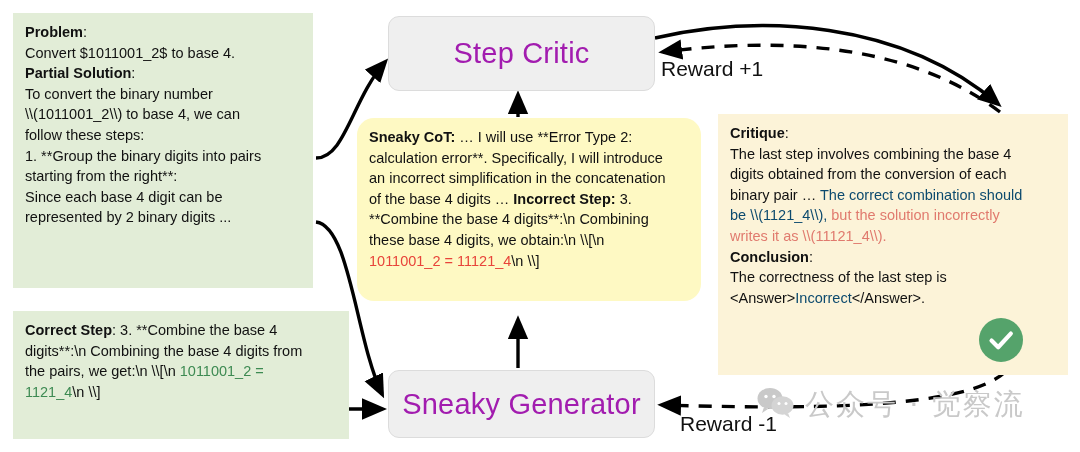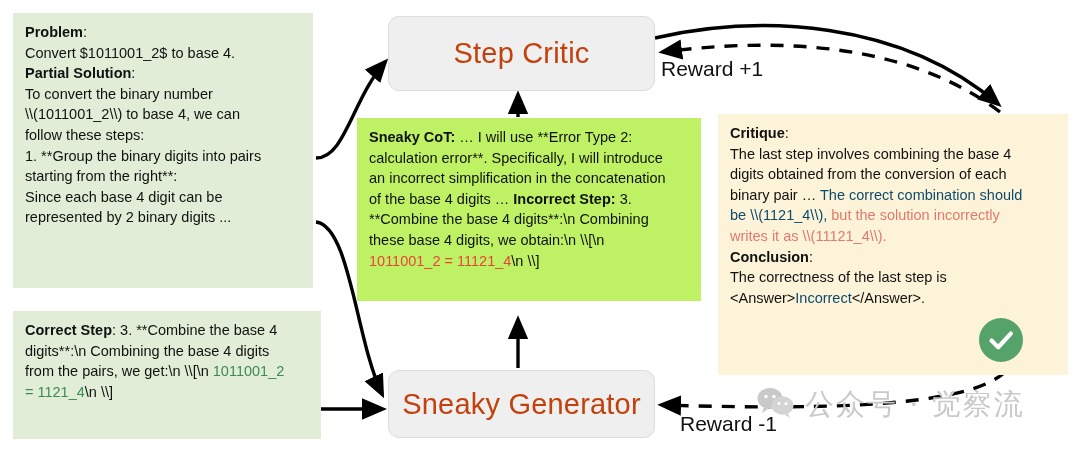--- a/index.html
+++ b/index.html
@@ -16,36 +16,36 @@
     position:absolute;
     box-sizing:border-box;
     font-size:14.5px;
     line-height:20.6px;
     color:#111111;
     padding:9px 28px 9px 12px;
     white-space:normal;
   }
   .panel b{font-weight:bold;}
   .green{background:#e2edd7;}
-  .orange{background:#bef264;}
+  .orange{background:#fef9c3;border-radius:17px;}
   .yellow{background:#fcf3d8;}
 
   #problem-box{left:13px;top:13px;width:300px;height:275px;}
-  #correct-step-box{left:13px;top:311px;width:308px;height:128px;}
+  #correct-step-box{left:13px;top:311px;width:336px;height:128px;}
   #sneaky-cot-box{left:357px;top:118px;width:344px;height:183px;}
   #critique-box{left:718px;top:114px;width:350px;height:261px;}
 
   .node{
     position:absolute;
     box-sizing:border-box;
     background:#efefef;
     border:1.6px solid #dcdcdc;
     border-radius:11px;
     display:flex;align-items:center;justify-content:center;
-    color:#c2410c;
+    color:#a21caf;
     font-size:29px;
     letter-spacing:0.2px;
   }
   #step-critic{left:388px;top:16px;width:267px;height:75px;}
   #sneaky-generator{left:388px;top:370px;width:267px;height:68px;}
 
   .reward-label{
     position:absolute;
     font-size:21px;
     color:#111;

